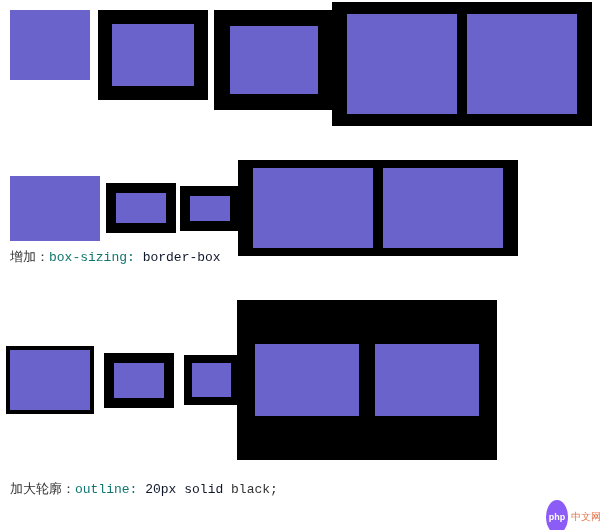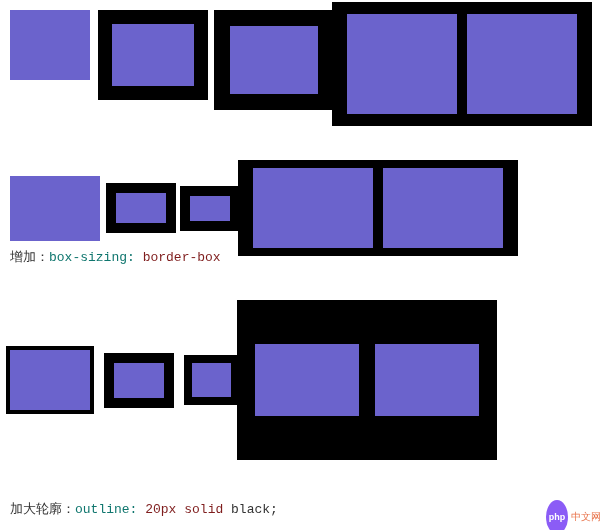--- a/index.html
+++ b/index.html
@@ -109,24 +109,24 @@
       margin: 0 5px;
     }
 
     
     .label-text {
       position: absolute;
       font-size: 13px;
       color: #333;
     }
     .label-text .keyword { color: #0f766e; }
-    .label-text .value { color: #7f1d1d; }
+    .label-text .value { color: #0f172a; }
 
     #label2 { top: 248px; left: 10px; }
-    #label3 { top: 500px; left: 10px; text-align: center; }
+    #label3 { top: 480px; left: 10px; text-align: center; }
 
     
     #section3 {
       top: 300px;
       left: 10px;
       display: flex;
       align-items: center;
       gap: 0px;
     }
 

